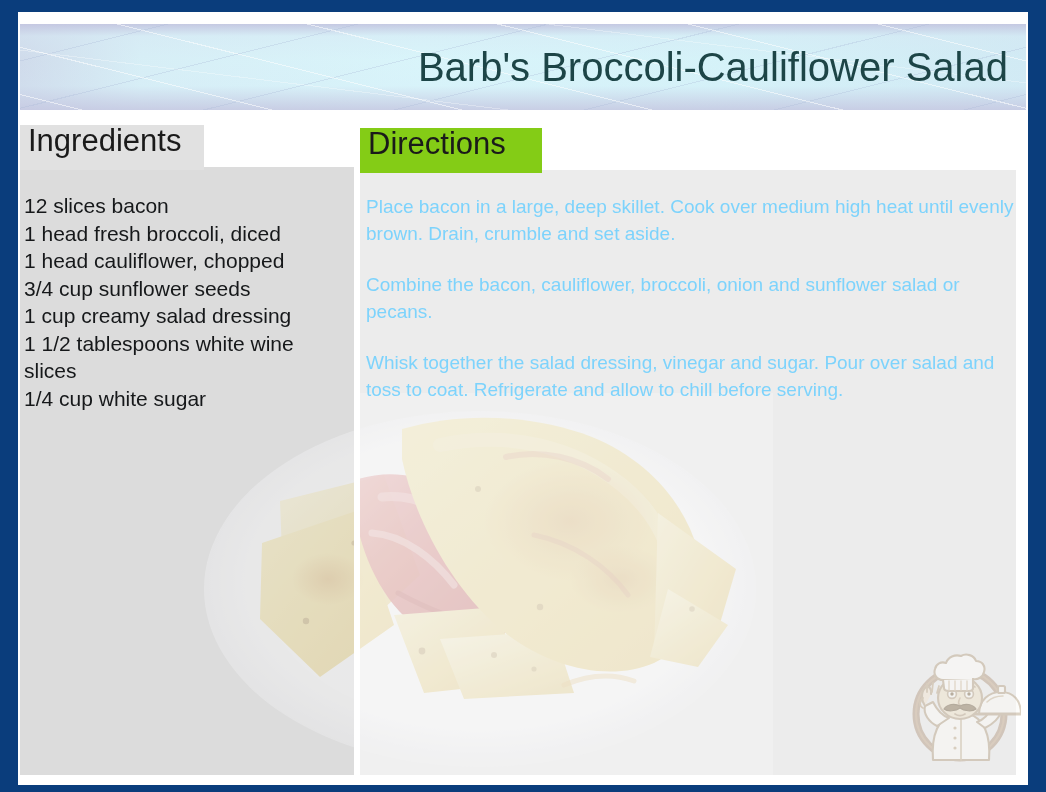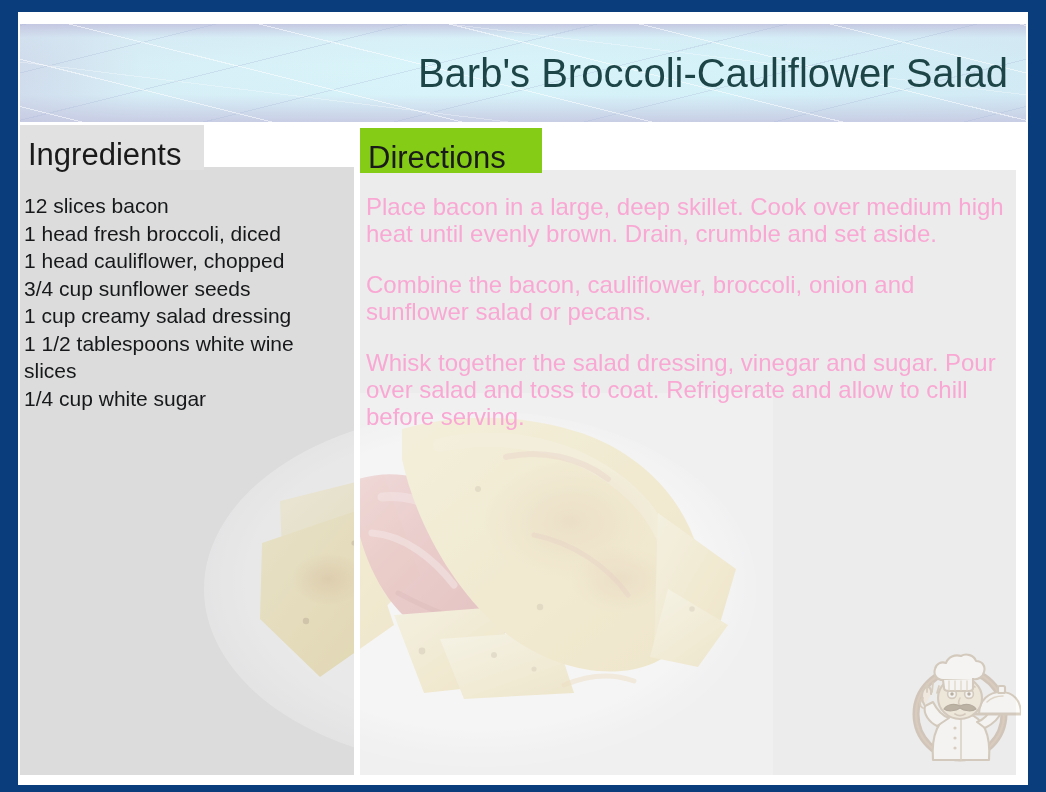--- a/index.html
+++ b/index.html
@@ -28,21 +28,21 @@
     height: 773px;
     background: #ffffff;
   }
 
   
   #banner {
     position: absolute;
     left: 20px;
     top: 24px;
     width: 1006px;
-    height: 98px;
+    height: 86px;
     background:
       linear-gradient(to bottom,
         rgba(196,199,225,0.95) 0%,
         rgba(214,235,245,0.55) 14%,
         rgba(216,246,250,0.25) 42%,
         rgba(214,241,249,0.35) 72%,
         rgba(199,203,227,0.92) 100%),
       linear-gradient(to right,
         #cdd2e6 0%, #d7ecf5 12%, #d9f4fa 40%, #d4f1f8 70%, #cfe6f2 100%);
     overflow: hidden;
@@ -77,21 +77,21 @@
     color: #1d4547;
     white-space: nowrap;
     letter-spacing: 0px;
   }
 
   
   .panel-tab {
     position: absolute;
     background: #e1e1e1;
     display: flex;
-    align-items: flex-end;
+    align-items: flex-start;
   }
   .panel-tab-label {
     font-size: 31px;
     color: #1a1a1a;
     line-height: 1;
   }
 
   #ing-tab {
     left: 20px;
     top: 125px;
@@ -152,23 +152,23 @@
   }
 
   #dir-body {
     position: absolute;
     left: 366px;
     top: 193px;
     width: 648px;
     z-index: 5;
   }
   .dir-para {
-    font-size: 24px;
+    font-size: 19px;
     line-height: 27px;
-    color: #f9a8d4;
+    color: #7dd3fc;
     margin: 0 0 24px 0;
   }
 
   
   #photo {
     position: absolute;
     left: 188px;
     top: 393px;
     width: 585px;
     height: 383px;

